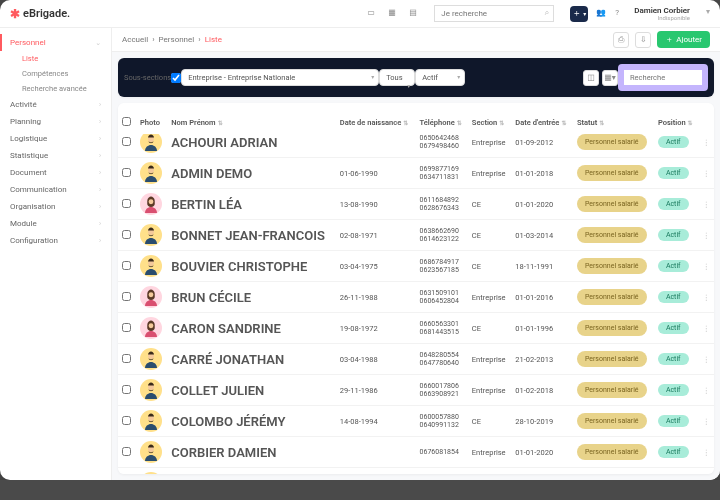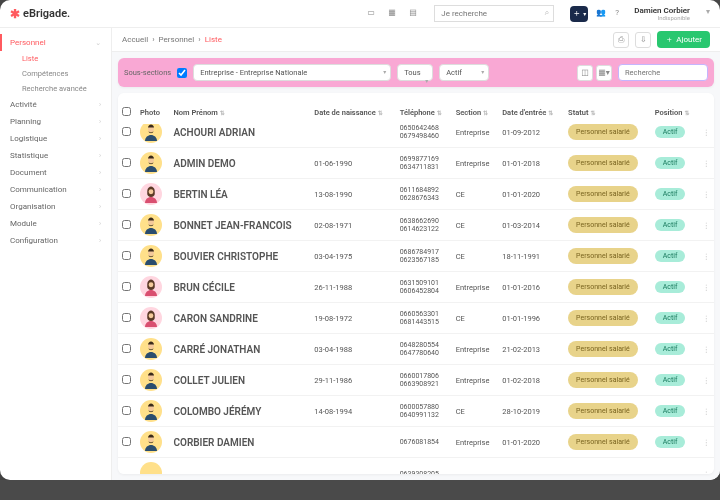--- a/index.html
+++ b/index.html
@@ -25,36 +25,36 @@
 .side-item.active { color:#ff5a5f; border-left:2px solid #ff5a5f; padding-left:8px; }
 .side-item .arr { color:#ccc; font-size:7px; }
 .side-sub { padding:3px 10px 3px 22px; font-size:7.5px; color:#888; cursor:pointer; }
 .side-sub.active { color:#ff5a5f; }
 .main { flex:1; display:flex; flex-direction:column; background:#f7f8fa; overflow:hidden; }
 .crumbs { height:24px; background:#fff; display:flex; align-items:center; padding:0 10px; font-size:8px; color:#777; border-bottom:1px solid #eee; gap:4px; }
 .crumbs .last { color:#ff5a5f; }
 .crumbs-right { margin-left:auto; display:flex; gap:6px; align-items:center; }
 .btn-add { background:#28c76f; color:#fff; border-radius:4px; padding:3px 8px; font-size:8px; display:flex; align-items:center; gap:3px; }
 .icon-btn { width:16px; height:16px; border:1px solid #ddd; border-radius:3px; display:flex; align-items:center; justify-content:center; color:#888; font-size:8px; background:#fff; }
-.filters { background:#f9a8d4; margin:6px; border-radius:6px; padding:6px; display:flex; align-items:center; gap:6px; box-shadow:0 1px 3px rgba(0,0,0,.05); flex-wrap:wrap; }
+.filters { background:#0f172a; margin:6px; border-radius:6px; padding:6px; display:flex; align-items:center; box-shadow:0 1px 3px rgba(0,0,0,.05); flex-wrap:wrap; }
 .filters label { font-size:7.5px; color:#666; }
 .sel { border:1px solid #ddd; border-radius:4px; padding:3px 14px 3px 6px; font-size:7.5px; color:#555; background:#fff; position:relative; }
 .sel::after { content:"▾"; position:absolute; right:4px; color:#aaa; font-size:6px; }
 .chk { width:10px; height:10px; accent-color:#007bff; }
 .view-toggle { display:flex; gap:3px; margin-left:auto; }
-.filter-search { border:1px solid #c4b5fd; border-radius:4px; padding:3px 6px; font-size:7.5px; width:90px; color:#aaa; }
+.filter-search { border:6px solid #c4b5fd; border-radius:4px; padding:3px 6px; font-size:7.5px; width:90px; color:#aaa; }
 .help-link { font-size:7px; color:#6495ed; text-align:right; padding:0 10px 2px 0; }
 .table-wrap { flex:1; overflow-y:auto; margin:0 6px 6px; background:#fff; border-radius:6px; box-shadow:0 1px 3px rgba(0,0,0,.05); }
 table { width:100%; border-collapse:collapse; font-size:7.5px; }
 thead th { text-align:left; padding:6px 4px; font-weight:600; color:#555; border-bottom:1px solid #eee; position:sticky; top:8px; background:#fff; }
 tbody td { padding:4px; border-bottom:1px solid #f2f2f2; color:#555; vertical-align:middle; }
 .avatar { width:22px; height:22px; border-radius:50%; background:#ffe08a; display:inline-flex; align-items:center; justify-content:center; overflow:hidden; }
 .avatar.f { background:#ffd6e0; }
 .avatar svg { width:18px; height:18px; }
-.name { font-weight:600; text-transform:uppercase; font-size:10px; }
+.name { font-weight:600; text-transform:uppercase; font-size:13px; }
 .phones { line-height:1.2; font-size:7px; }
 .badge-stat { background:#e8d38a; color:#7a6420; border-radius:9px; padding:4px 8px; font-size:7px; display:inline-block; }
 .badge-pos { background:#a8ecd9; color:#1a7a5e; border-radius:9px; padding:2px 8px; font-size:7px; display:inline-block; }
 .row-chk { width:9px; height:9px; }
 .dots { color:#bbb; cursor:pointer; }
 th .sort { color:#bbb; font-size:6px; margin-left:2px; }
 .ic { width:11px; height:11px; display:inline-block; }
 </style>
 </head>
 <body>

